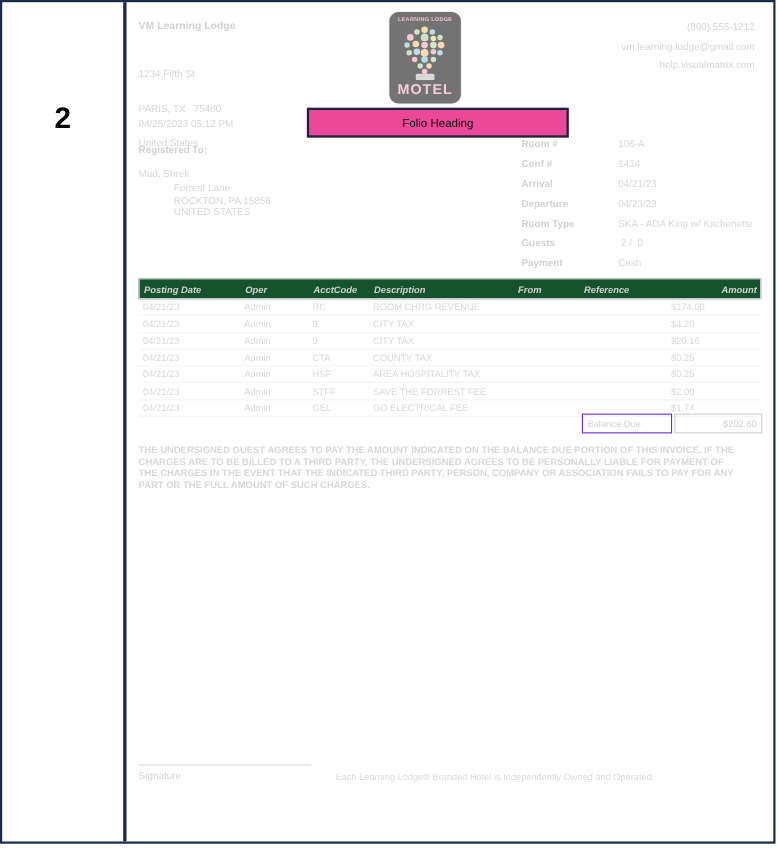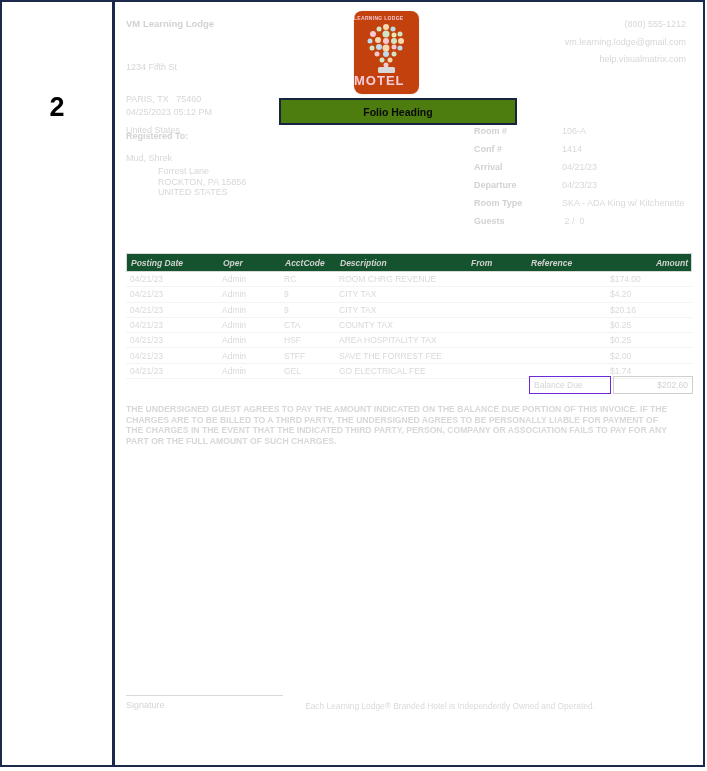--- a/index.html
+++ b/index.html
@@ -10,28 +10,28 @@
   .num-col{position:absolute;left:0;top:0;bottom:0;width:110px;border-right:3px solid #1b2a4a;}
   .page-num{position:absolute;top:90px;left:0;width:110px;text-align:center;
             font-size:27px;font-weight:bold;color:#000;}
   .doc{position:absolute;left:113px;top:0;right:0;bottom:0;font-size:9px;color:#d7d7d7;}
   .abs{position:absolute;}
   .hotel-name{left:11px;top:16px;font-weight:bold;font-size:9.5px;color:#d2d2d2;}
   .hotel-addr{left:11px;top:39px;line-height:10.5px;white-space:pre;}
   .contact{top:14px;right:17px;text-align:right;line-height:17.5px;}
   
   .logo{left:239px;top:9px;width:65px;height:83px;border-radius:8px;
-        background:#c2410c;box-shadow:0 0 0 1px #faf4f5, 0 1px 2px #f3eeee;
-        text-align:left;overflow:hidden;}
+        background:#737373;box-shadow:0 0 0 1px #faf4f5, 0 1px 2px #f3eeee;
+        text-align:center;overflow:hidden;}
   .logo-top{font-size:5px;font-weight:bold;color:#f4c5ce;letter-spacing:.3px;margin-top:4px;}
   .logo-bottom{font-size:13px;font-weight:bold;color:#f8ccd8;letter-spacing:1px;margin-top:-2px;}
   
   .folio-box{left:164px;top:96px;width:234px;height:23px;border:2px solid #16243f;
-             background:#4d7c0f;display:flex;align-items:center;justify-content:center;
-             font-size:10.5px;font-weight:bold;color:#0a0a0a;}
+             background:#ec4899;display:flex;align-items:center;justify-content:center;
+             font-size:10.5px;font-weight:normal;color:#0a0a0a;}
   .datetime{left:11px;top:105px;}
   .registered{left:11px;top:129px;font-weight:bold;color:#d2d2d2;}
   .guest-name{left:11px;top:151px;}
   .guest-addr{left:11px;top:164px;line-height:10.5px;margin-left:32px;}
   
   .res-block{left:359px;top:124px;width:230px;}
   .res-row{height:18px;display:flex;}
   .res-label{width:88px;font-weight:bold;color:#d2d2d2;}
   .res-value{color:#d9d9d9;white-space:pre;}
   
@@ -147,20 +147,24 @@
   <div class="res-row">
     <span class="res-label">Room Type</span>
     <span class="res-value">SKA - ADA King w/ Kitchenette</span>
   </div>
 
   <div class="res-row">
     <span class="res-label">Guests</span>
     <span class="res-value"> 2 /  0</span>
   </div>
 
+  <div class="res-row">
+    <span class="res-label">Payment</span>
+    <span class="res-value">Cash</span>
+  </div>
 </div>
 
     <div class="abs charges">
       <div class="thead">
         <div>Posting Date</div>
         <div>Oper</div>
         <div>AcctCode</div>
         <div>Description</div>
         <div>From</div>
         <div>Reference</div>

